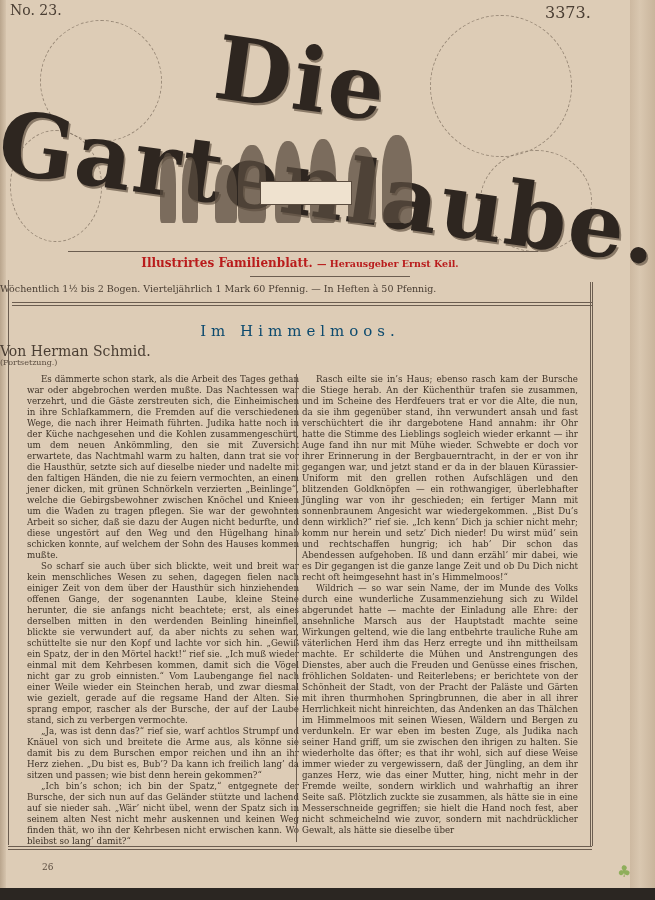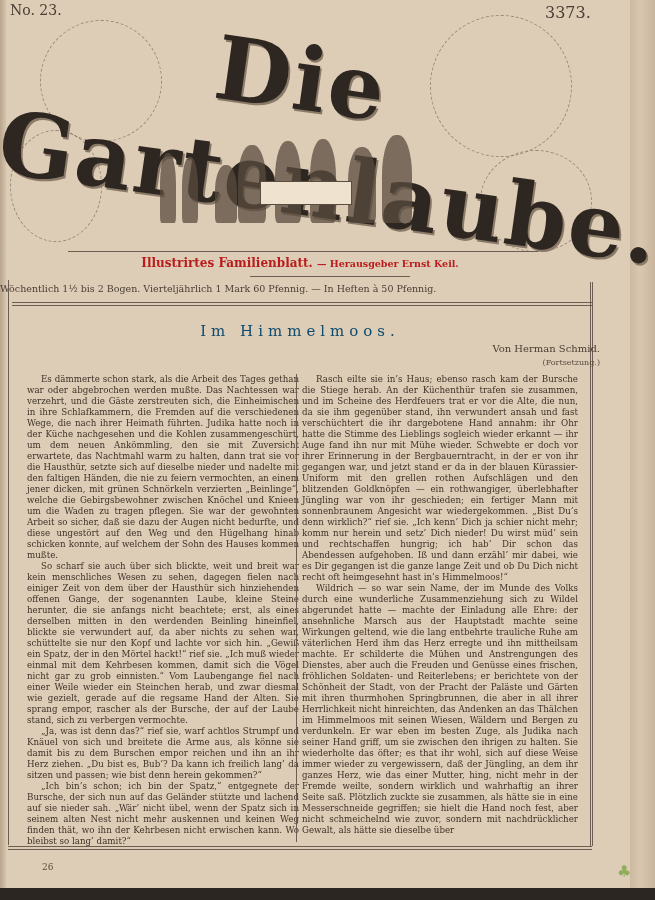--- a/index.html
+++ b/index.html
@@ -17,22 +17,22 @@
   .scene{position:absolute;left:120px;top:120px;width:360px;height:115px;}
   .figure{position:absolute;bottom:12px;background:#5a4c3f;border-radius:45% 45% 10% 10%;opacity:.75;}
   .table-shape{position:absolute;left:140px;bottom:30px;width:90px;height:22px;background:#efe2cf;border:1px solid #5a4c3f;}
   .rule{position:absolute;height:1px;background:#6b5d50;}
   .subtitle{position:absolute;left:0;top:256px;width:600px;text-align:center;font-size:12px;font-weight:bold;color:#b91c1c;}
   .subtitle .editor{font-size:9.5px;}
   .priceline{position:absolute;left:0;top:283px;width:600px;text-align:left;font-size:9.5px;color:#4a3e33;}
   .frame-v{position:absolute;width:1px;background:#6b5d50;}
   
   .art-title{position:absolute;left:0;top:322px;width:600px;text-align:center;font-size:15px;letter-spacing:5px;color:#0c4a6e;}
-  .art-author{position:absolute;left:0;top:343px;width:600px;text-align:right;font-size:10px;color:#4a3e33;}
-  .art-cont{position:absolute;left:0;top:358px;width:600px;text-align:right;font-size:8px;color:#5a4c3f;}
+  .art-author{position:absolute;left:0;top:343px;width:600px;text-align:left;font-size:14px;color:#4a3e33;}
+  .art-cont{position:absolute;left:0;top:358px;width:600px;text-align:left;font-size:8px;color:#5a4c3f;}
   .col{position:absolute;top:374px;width:272px;font-size:8.7px;line-height:11px;text-align:justify;color:#3e3328;}
   .col p{margin:0;text-indent:14px;}
   .col-left{left:27px;}
   .col-right{left:302px;width:276px;}
   .col-divider{position:absolute;left:296px;top:374px;width:1px;height:468px;background:#6b5d50;}
   .page-num{position:absolute;left:42px;top:862px;font-size:9px;color:#5a4c3f;}
   .stamp{position:absolute;left:617px;top:862px;width:22px;height:22px;color:#8fae5b;font-size:16px;}
 </style>
 </head>
 <body>

